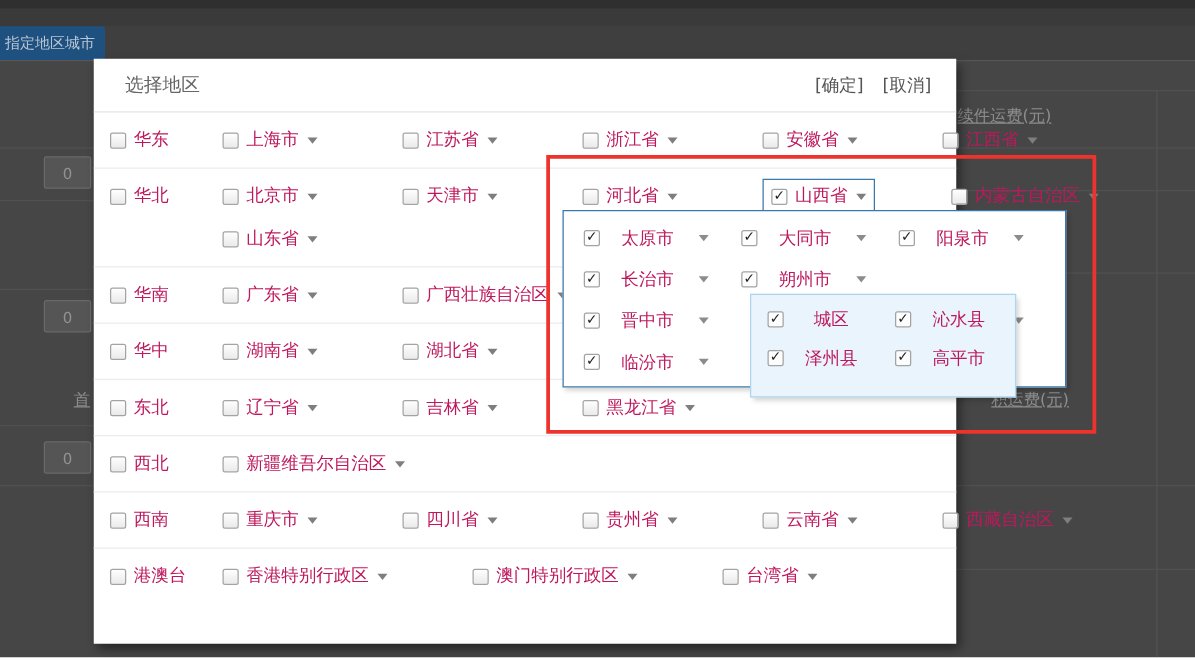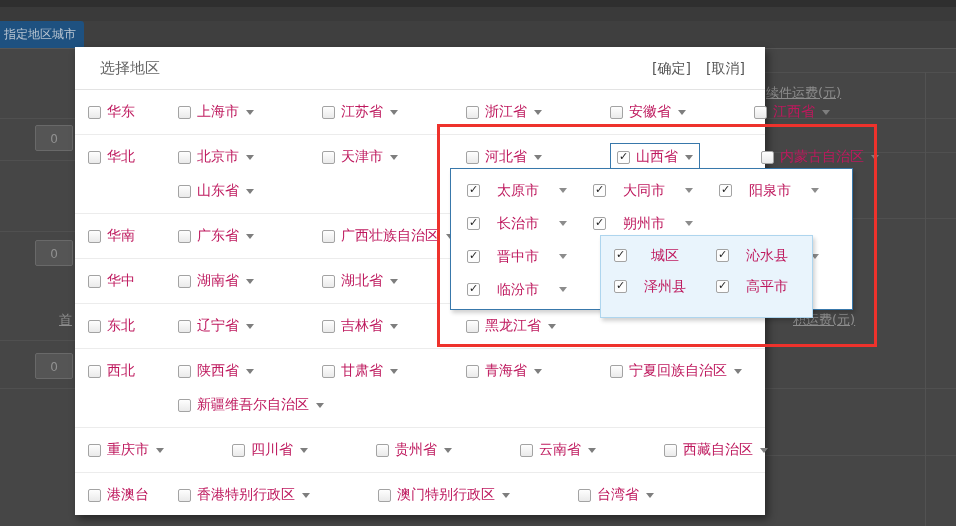--- a/index.html
+++ b/index.html
@@ -262,49 +262,31 @@
         </div>
         <div class="region-row">
           <div class="region-head">
             <span class="cb"></span>
             <span class="lbl">西北</span>
           </div>
           <div class="region-lines">
             <div class="prov-line">
               <span class="prov-item">
                 <span class="cb"></span>
-                <span class="lbl">陕西省</span>
-                <span class="arr"></span>
-              </span>
-              <span class="prov-item">
-                <span class="cb"></span>
-                <span class="lbl">甘肃省</span>
-                <span class="arr"></span>
-              </span>
-              <span class="prov-item">
-                <span class="cb"></span>
-                <span class="lbl">青海省</span>
-                <span class="arr"></span>
-              </span>
-              <span class="prov-item">
-                <span class="cb"></span>
-                <span class="lbl">宁夏回族自治区</span>
-                <span class="arr"></span>
-              </span>
-            </div>
-            <div class="prov-line">
-              <span class="prov-item">
-                <span class="cb"></span>
                 <span class="lbl">新疆维吾尔自治区</span>
                 <span class="arr"></span>
               </span>
             </div>
           </div>
         </div>
         <div class="region-row">
+          <div class="region-head">
+            <span class="cb"></span>
+            <span class="lbl">西南</span>
+          </div>
           <div class="region-lines">
             <div class="prov-line">
               <span class="prov-item">
                 <span class="cb"></span>
                 <span class="lbl">重庆市</span>
                 <span class="arr"></span>
               </span>
               <span class="prov-item">
                 <span class="cb"></span>
                 <span class="lbl">四川省</span>

